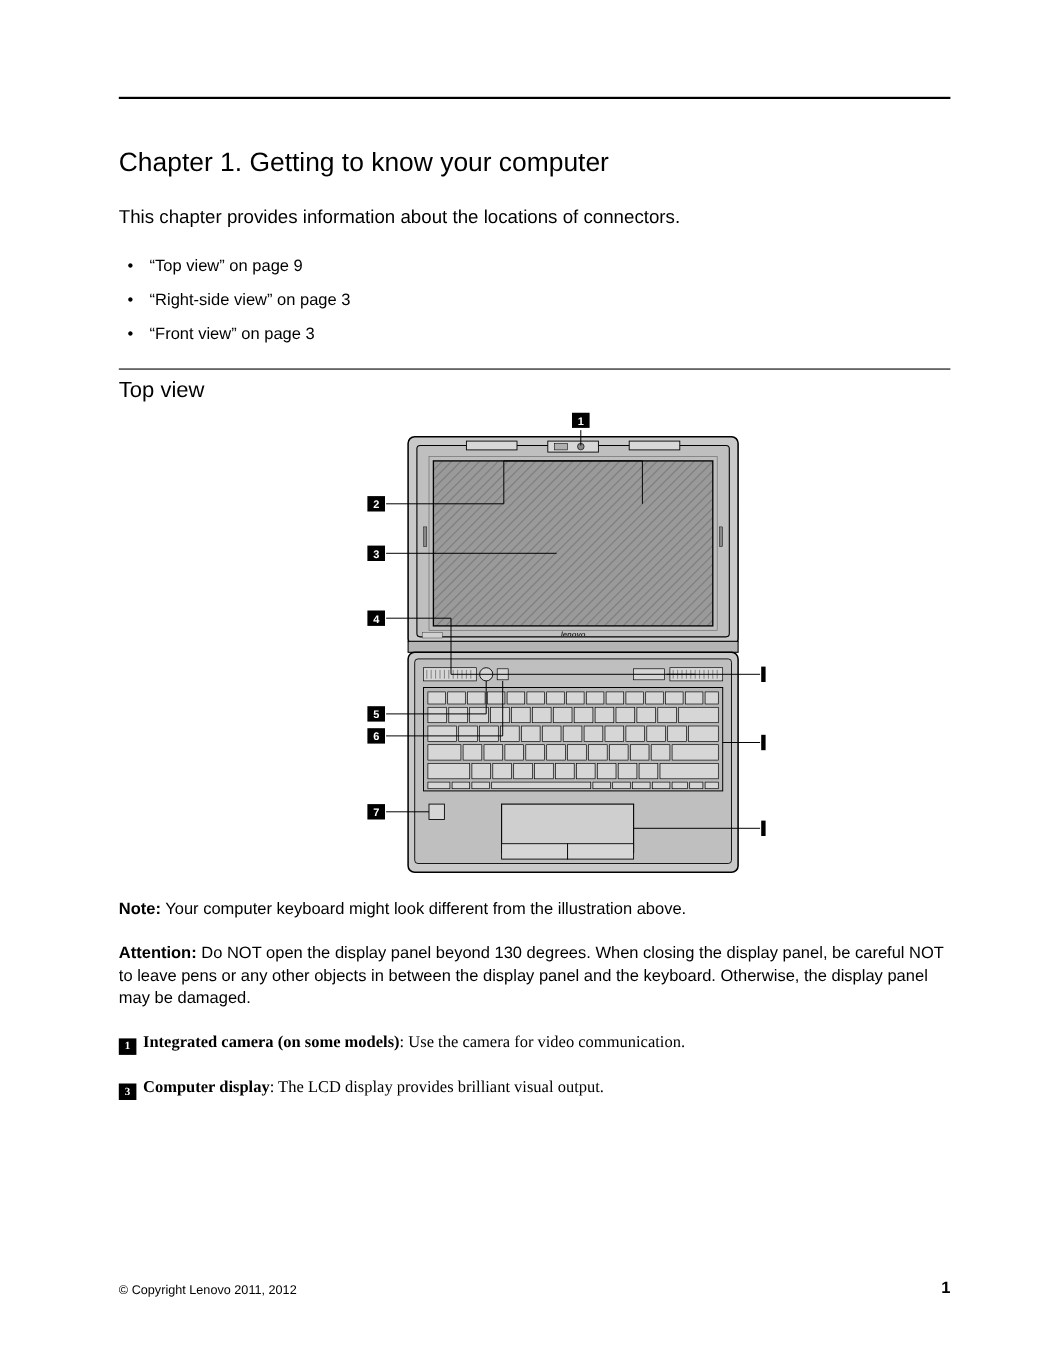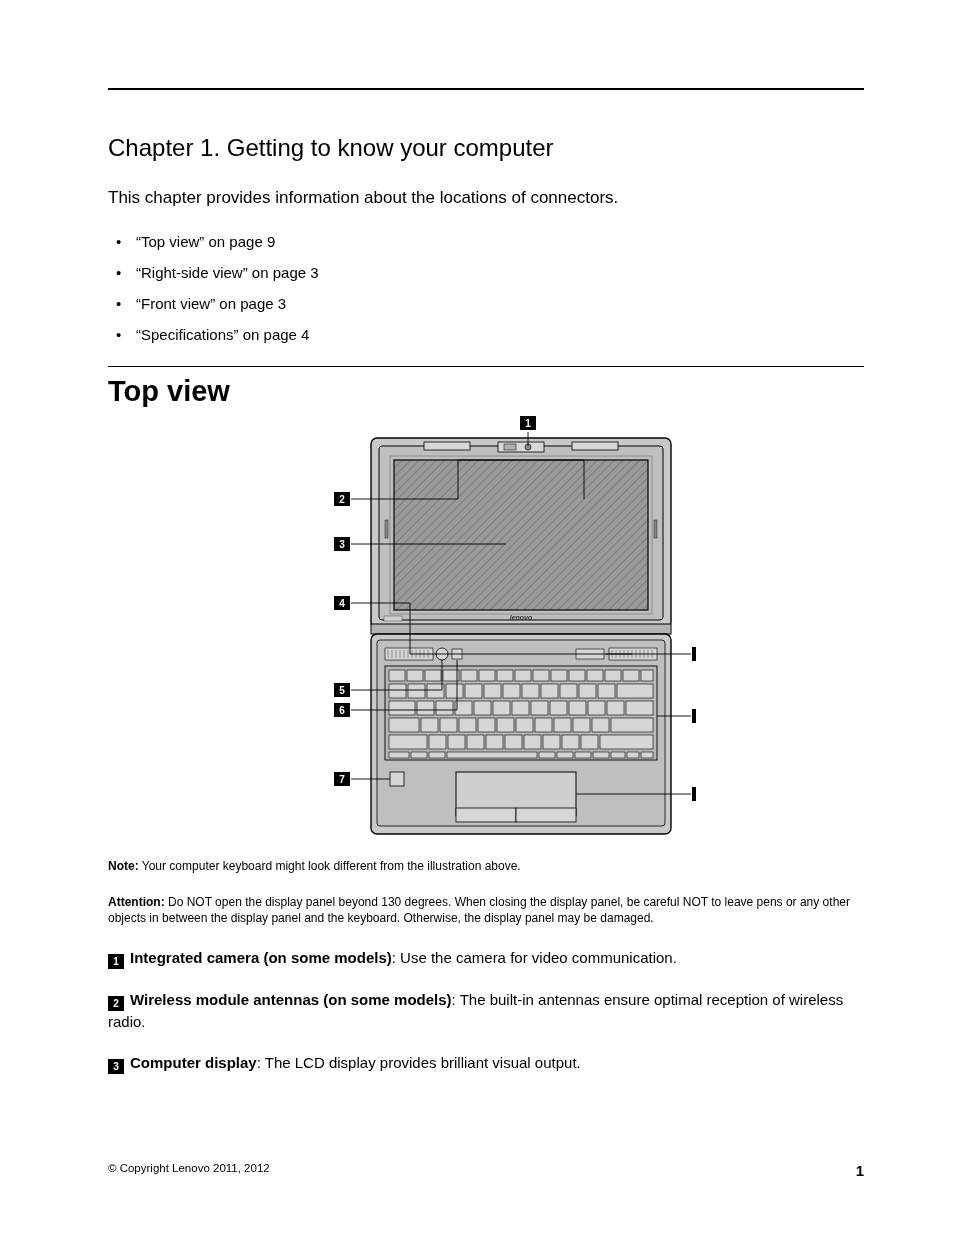--- a/index.html
+++ b/index.html
@@ -41,37 +41,37 @@
     position: absolute;
     left: 4px;
     top: 5px;
     font-size: 15px;
   }
   .section-rule {
     border-top: 1px solid #000;
     margin-bottom: 8px;
   }
   h2.section-heading {
-    font-size: 29px;
-    font-weight: bold;
+    font-size: 20px;
+    font-weight: normal;
     margin-bottom: 8px;
   }
   .diagram-wrap {
     width: 100%;
     display: flex;
     justify-content: center;
     margin-bottom: 16px;
   }
   .note, .attention {
-    font-size: 12px;
+    font-size: 15px;
     line-height: 1.35;
     margin-bottom: 20px;
   }
   .note b, .attention b { font-weight: bold; }
-  .callout-list { font-size: 15px; }
+  .callout-list { font-size: 15px; font-family: Liberation Serif, serif; }
   .callout-item {
     line-height: 1.4;
     margin-bottom: 20px;
   }
   .num-badge {
     display: inline-block;
     width: 16px;
     height: 15px;
     background: #000;
     color: #fff;
@@ -82,21 +82,21 @@
     vertical-align: -2px;
     margin-right: 6px;
   }
   .footer {
     position: absolute;
     left: 108px;
     right: 90px;
     bottom: 56px;
     display: flex;
     justify-content: space-between;
-    align-items: flex-start;
+    align-items: flex-end;
   }
   .footer .copyright { font-size: 11.5px; }
   .footer .pagenum { font-size: 15px; font-weight: bold; }
 
   
   .svg-num {
     font-family: Arial, Helvetica, sans-serif;
     font-size: 10px;
     font-weight: bold;
     fill: #fff;
@@ -108,21 +108,20 @@
 <div class="top-rule"></div>
 
 <h1 class="chapter-title">Chapter 1.  Getting to know your computer</h1>
 
 <p class="intro">This chapter provides information about the locations of connectors.</p>
 
 <ul class="toc">
   <li>“Top view” on page  9</li>
   <li>“Right-side view” on page  3</li>
   <li>“Front view” on page  3</li>
-  <li>“Specifications” on page  4</li>
 </ul>
 
 <div class="section-rule"></div>
 <h2 class="section-heading">Top view</h2>
 
 <div class="diagram-wrap">
   <svg width="420" height="426" viewBox="0 0 420 426">
     <defs>
       <pattern id="diag" width="6" height="6" patternUnits="userSpaceOnUse" patternTransform="rotate(45)">
         <rect width="6" height="6" fill="#9a9a9a"></rect>
@@ -352,23 +351,20 @@
 
 <p class="attention">
   <b>Attention:</b><span> Do NOT open the display panel beyond 130 degrees. When closing the display panel, be careful NOT to leave pens or any other objects in between the display panel and the keyboard. Otherwise, the display panel may be damaged.</span>
 </p>
 
 <div class="callout-list">
   <div class="callout-item">
     <span class="num-badge">1</span><b>Integrated camera (on some models)</b><span>: Use the camera for video communication.</span>
   </div>
   <div class="callout-item">
-    <span class="num-badge">2</span><b>Wireless module antennas (on some models)</b><span>: The built-in antennas ensure optimal reception of wireless radio.</span>
-  </div>
-  <div class="callout-item">
     <span class="num-badge">3</span><b>Computer display</b><span>: The LCD display provides brilliant visual output.</span>
   </div>
 </div>
 
 <div class="footer">
   <span class="copyright">© Copyright Lenovo 2011, 2012</span>
   <span class="pagenum">1</span>
 </div>
 
 </body></html>

